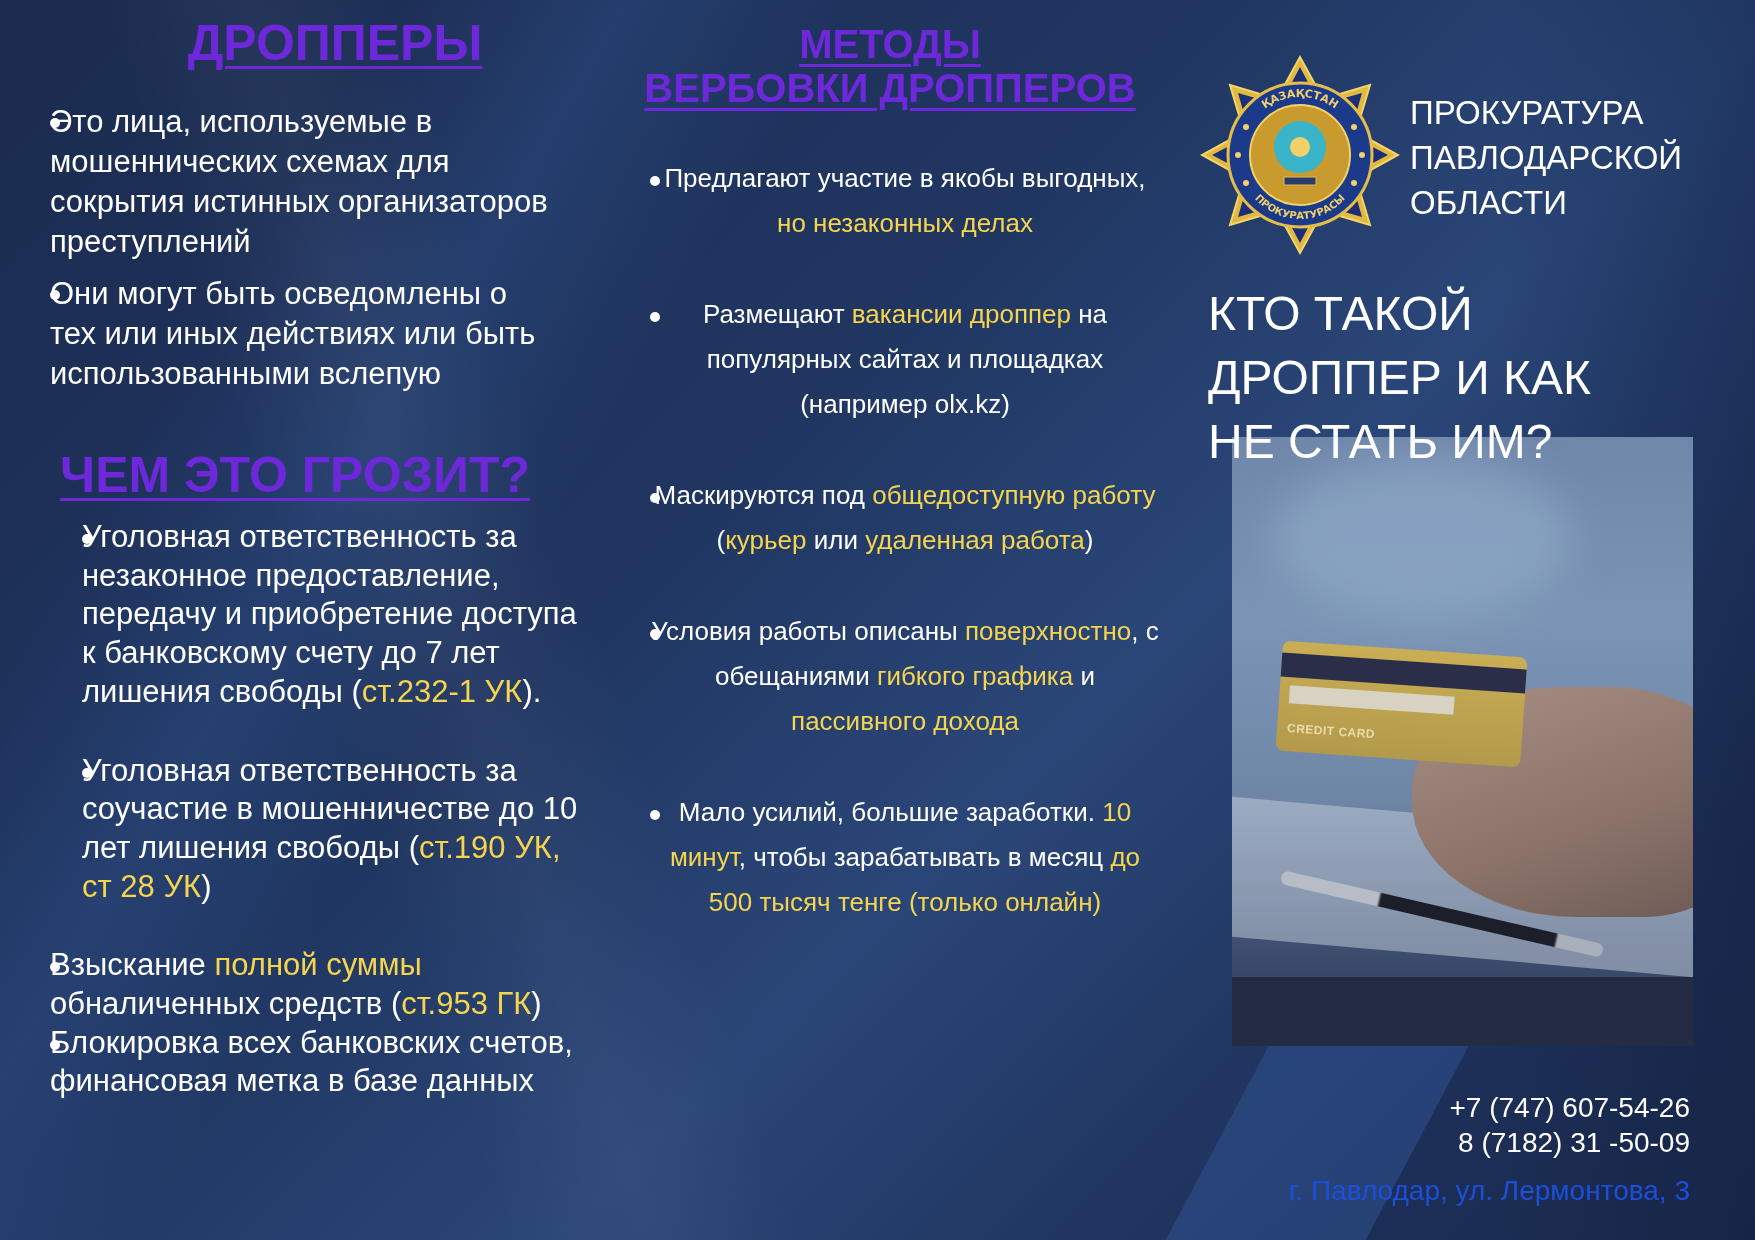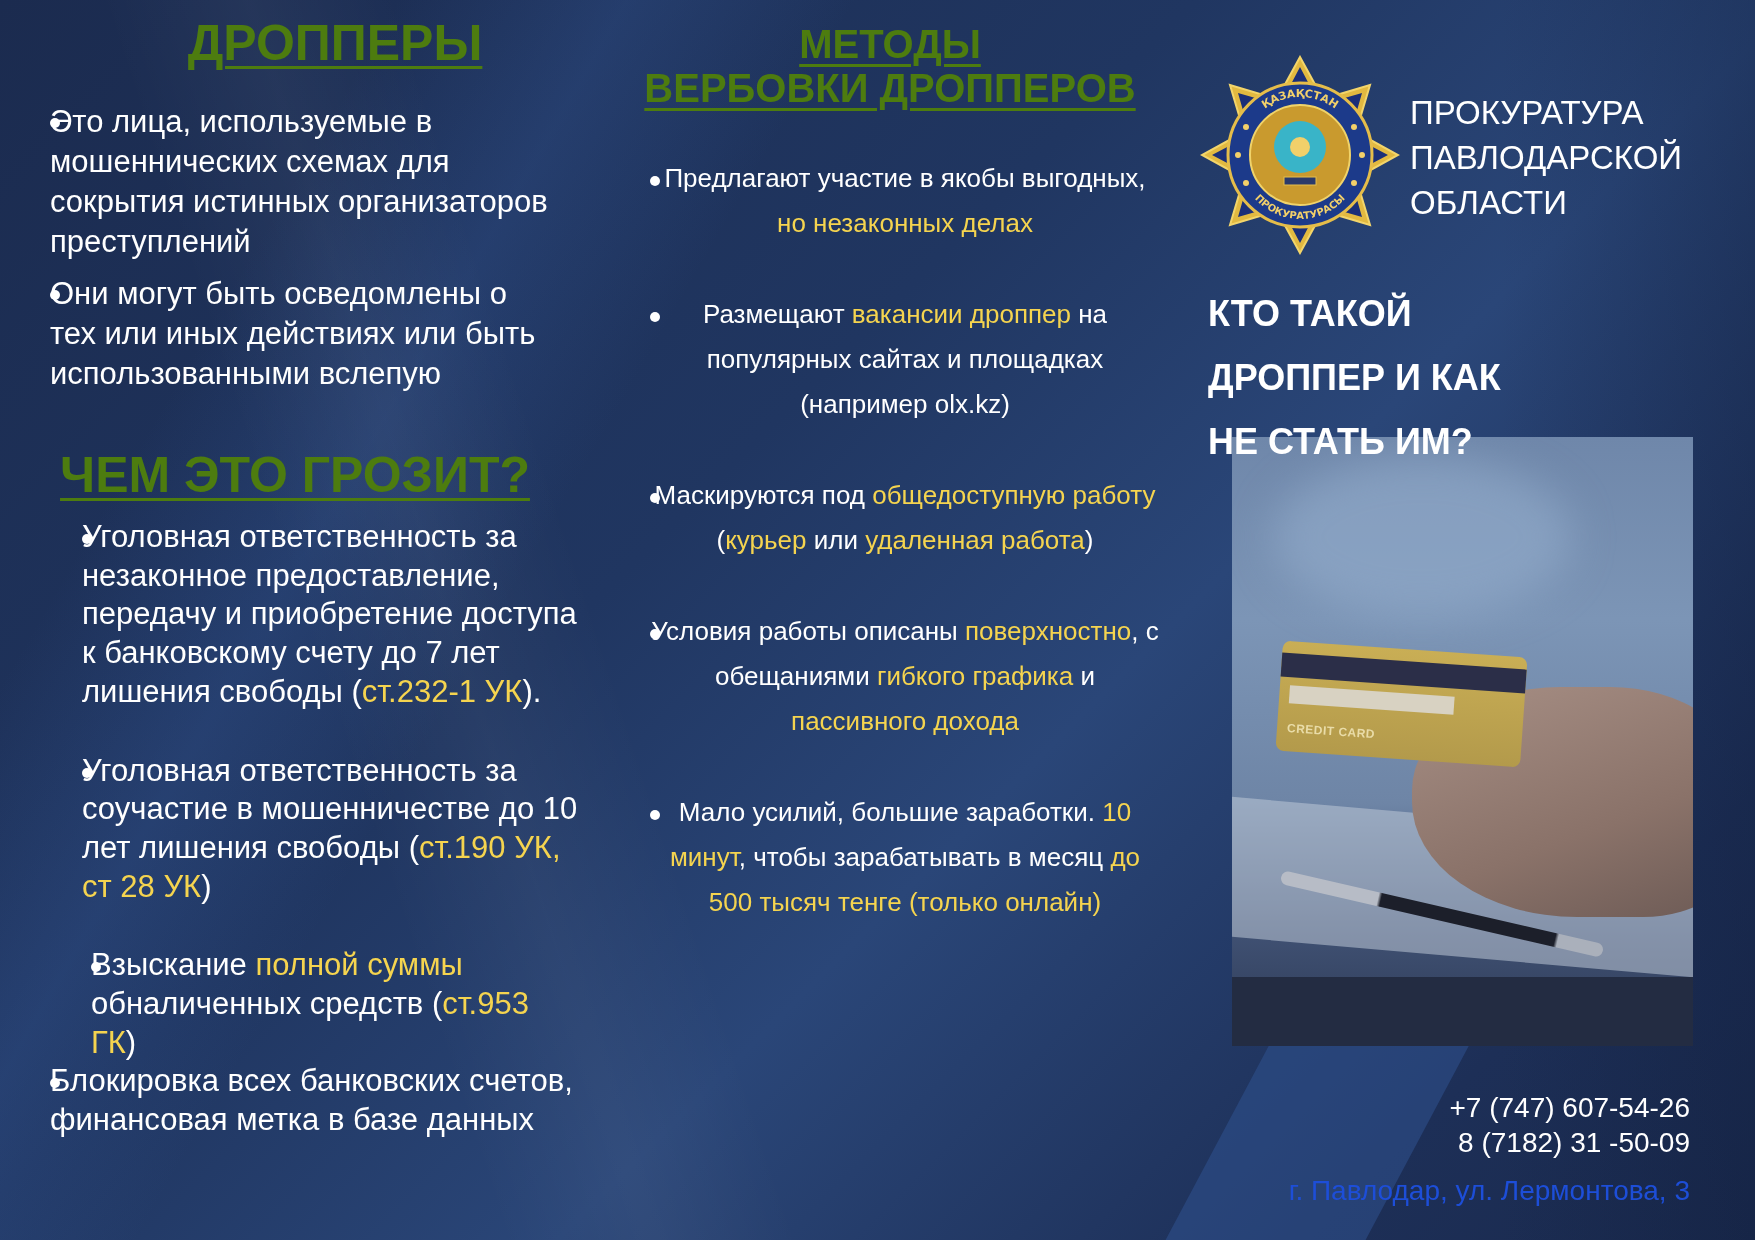--- a/index.html
+++ b/index.html
@@ -20,49 +20,49 @@
     background: #2f5290; opacity: 0.55; transform: skewX(-28deg); }
   .bg-d { left: 1500px; top: 0; width: 260px; height: 1240px;
     background: linear-gradient(90deg, rgba(20,35,70,0) 0%, rgba(15,28,58,0.35) 100%); }
 
   .col { position: absolute; top: 0; }
   .col-left { left: 0; width: 580px; }
   .col-mid { left: 600px; width: 560px; }
   .col-right { left: 1180px; width: 575px; }
 
   .heading {
-    color: #4d7c0f; font-weight: bold; text-decoration: underline;
+    color: #6d28d9; font-weight: bold; text-decoration: underline;
     text-decoration-thickness: 3px; text-underline-offset: 6px; text-align: center;
   }
   .h-droppers { position: absolute; left: 150px; top: 14px; width: 370px; font-size: 50px; }
   .h-threat { position: absolute; left: 30px; top: 446px; width: 530px; font-size: 50px; }
   .h-methods { position: absolute; left: 20px; top: 22px; width: 540px; font-size: 40px; line-height: 44px; }
 
   ul.list { list-style: none; margin: 0; padding: 0; position: absolute; }
   ul.list li { position: relative; padding-left: 50px; }
   ul.list li .bullet {
     position: absolute; left: 50px; width: 10px; height: 10px; border-radius: 50%; background: #fff;
   }
   .list-droppers { left: 0; top: 102px; width: 560px; font-size: 31px; line-height: 40px; }
   .list-droppers li { margin-bottom: 12px; }
   .list-droppers li .bullet { top: 16px; }
   .list-threat { left: 0; top: 518px; width: 580px; font-size: 31px; line-height: 38.7px; }
   .list-threat li .bullet { left: 40px; top: 16px; }
   .list-threat li.gap { margin-bottom: 40px; margin-left: 32px; }
-  .list-threat li.small-gap { margin-bottom: 0; margin-left: 41px; }
+  .list-threat li.small-gap { margin-bottom: 0; }
 
   .list-methods { left: 0; top: 156px; width: 560px; font-size: 26px; line-height: 45px; text-align: center; }
   .list-methods li { padding-left: 56px; margin-bottom: 46px; }
   .list-methods li .bullet { left: 24px; top: 20px; }
 
   .hl { color: #f5d44f; }
 
   .logo { position: absolute; left: 20px; top: 55px; width: 200px; height: 200px; }
   .org-name { position: absolute; left: 230px; top: 90px; font-size: 33px; line-height: 45px; color: #fff; }
-  .title-big { position: absolute; left: 28px; top: 282px; font-size: 36px; line-height: 64px; font-weight: bold; color: #fff; z-index: 3; }
+  .title-big { position: absolute; left: 28px; top: 282px; font-size: 48px; line-height: 64px; font-weight: normal; color: #fff; z-index: 3; }
 
   .photo { position: absolute; left: 52px; top: 437px; width: 461px; height: 609px; overflow: hidden;
     background: linear-gradient(180deg, #6f87aa 0%, #7c95b6 30%, #6e85a6 60%, #3f5072 82%, #2d3a55 100%); z-index: 2; }
   .photo .blur1 { position: absolute; left: 40px; top: 20px; width: 300px; height: 160px; border-radius: 50%; background: rgba(150,175,205,0.55); filter: blur(20px); }
   .photo .paper { position: absolute; left: 0; top: 380px; width: 461px; height: 140px; background: rgba(190,200,215,0.55); transform: skewY(5deg); }
   .photo .card { position: absolute; left: 47px; top: 212px; width: 245px; height: 110px; border-radius: 8px;
     background: linear-gradient(180deg, #c9ae55 0%, #b39a4b 100%); transform: rotate(4deg); }
   .photo .card .stripe { position: absolute; left: 0; top: 12px; width: 100%; height: 24px; background: #2b2e48; }
   .photo .card .sig { position: absolute; left: 10px; top: 44px; width: 165px; height: 18px; background: #d8d2c2; }
   .photo .card .label { position: absolute; left: 10px; top: 80px; font-size: 12px; font-weight: bold; color: #e9dca8; letter-spacing: 0.5px; }

